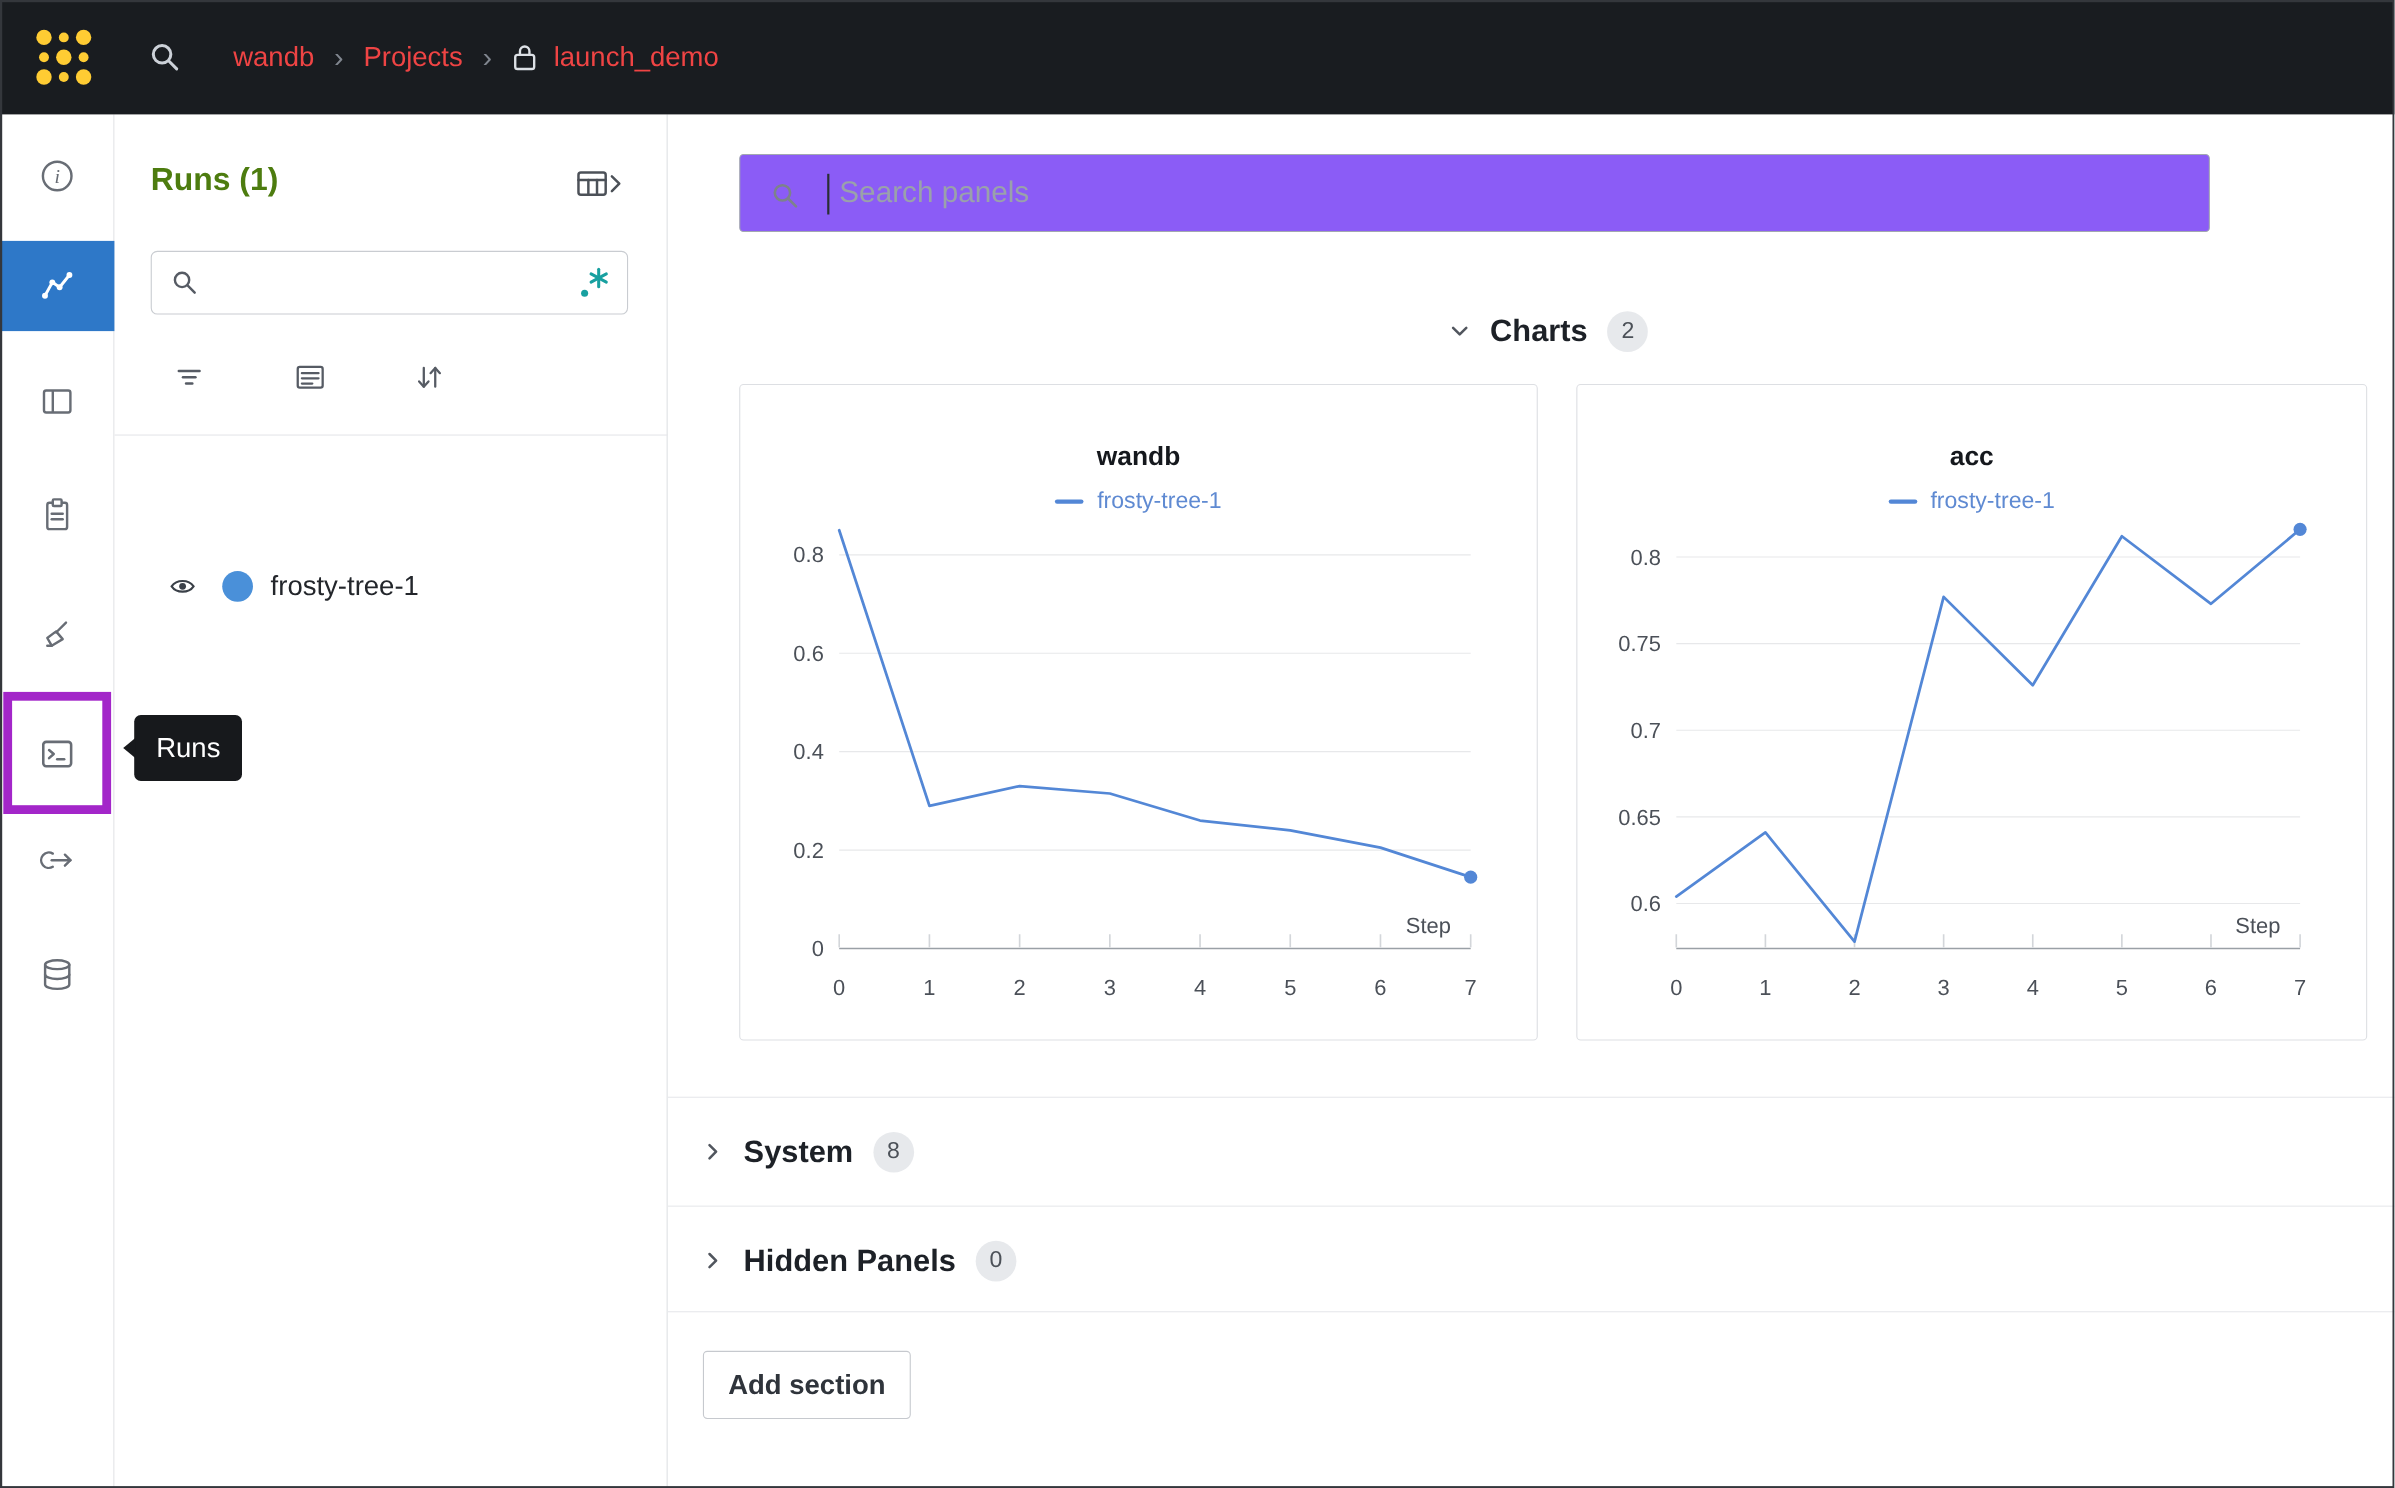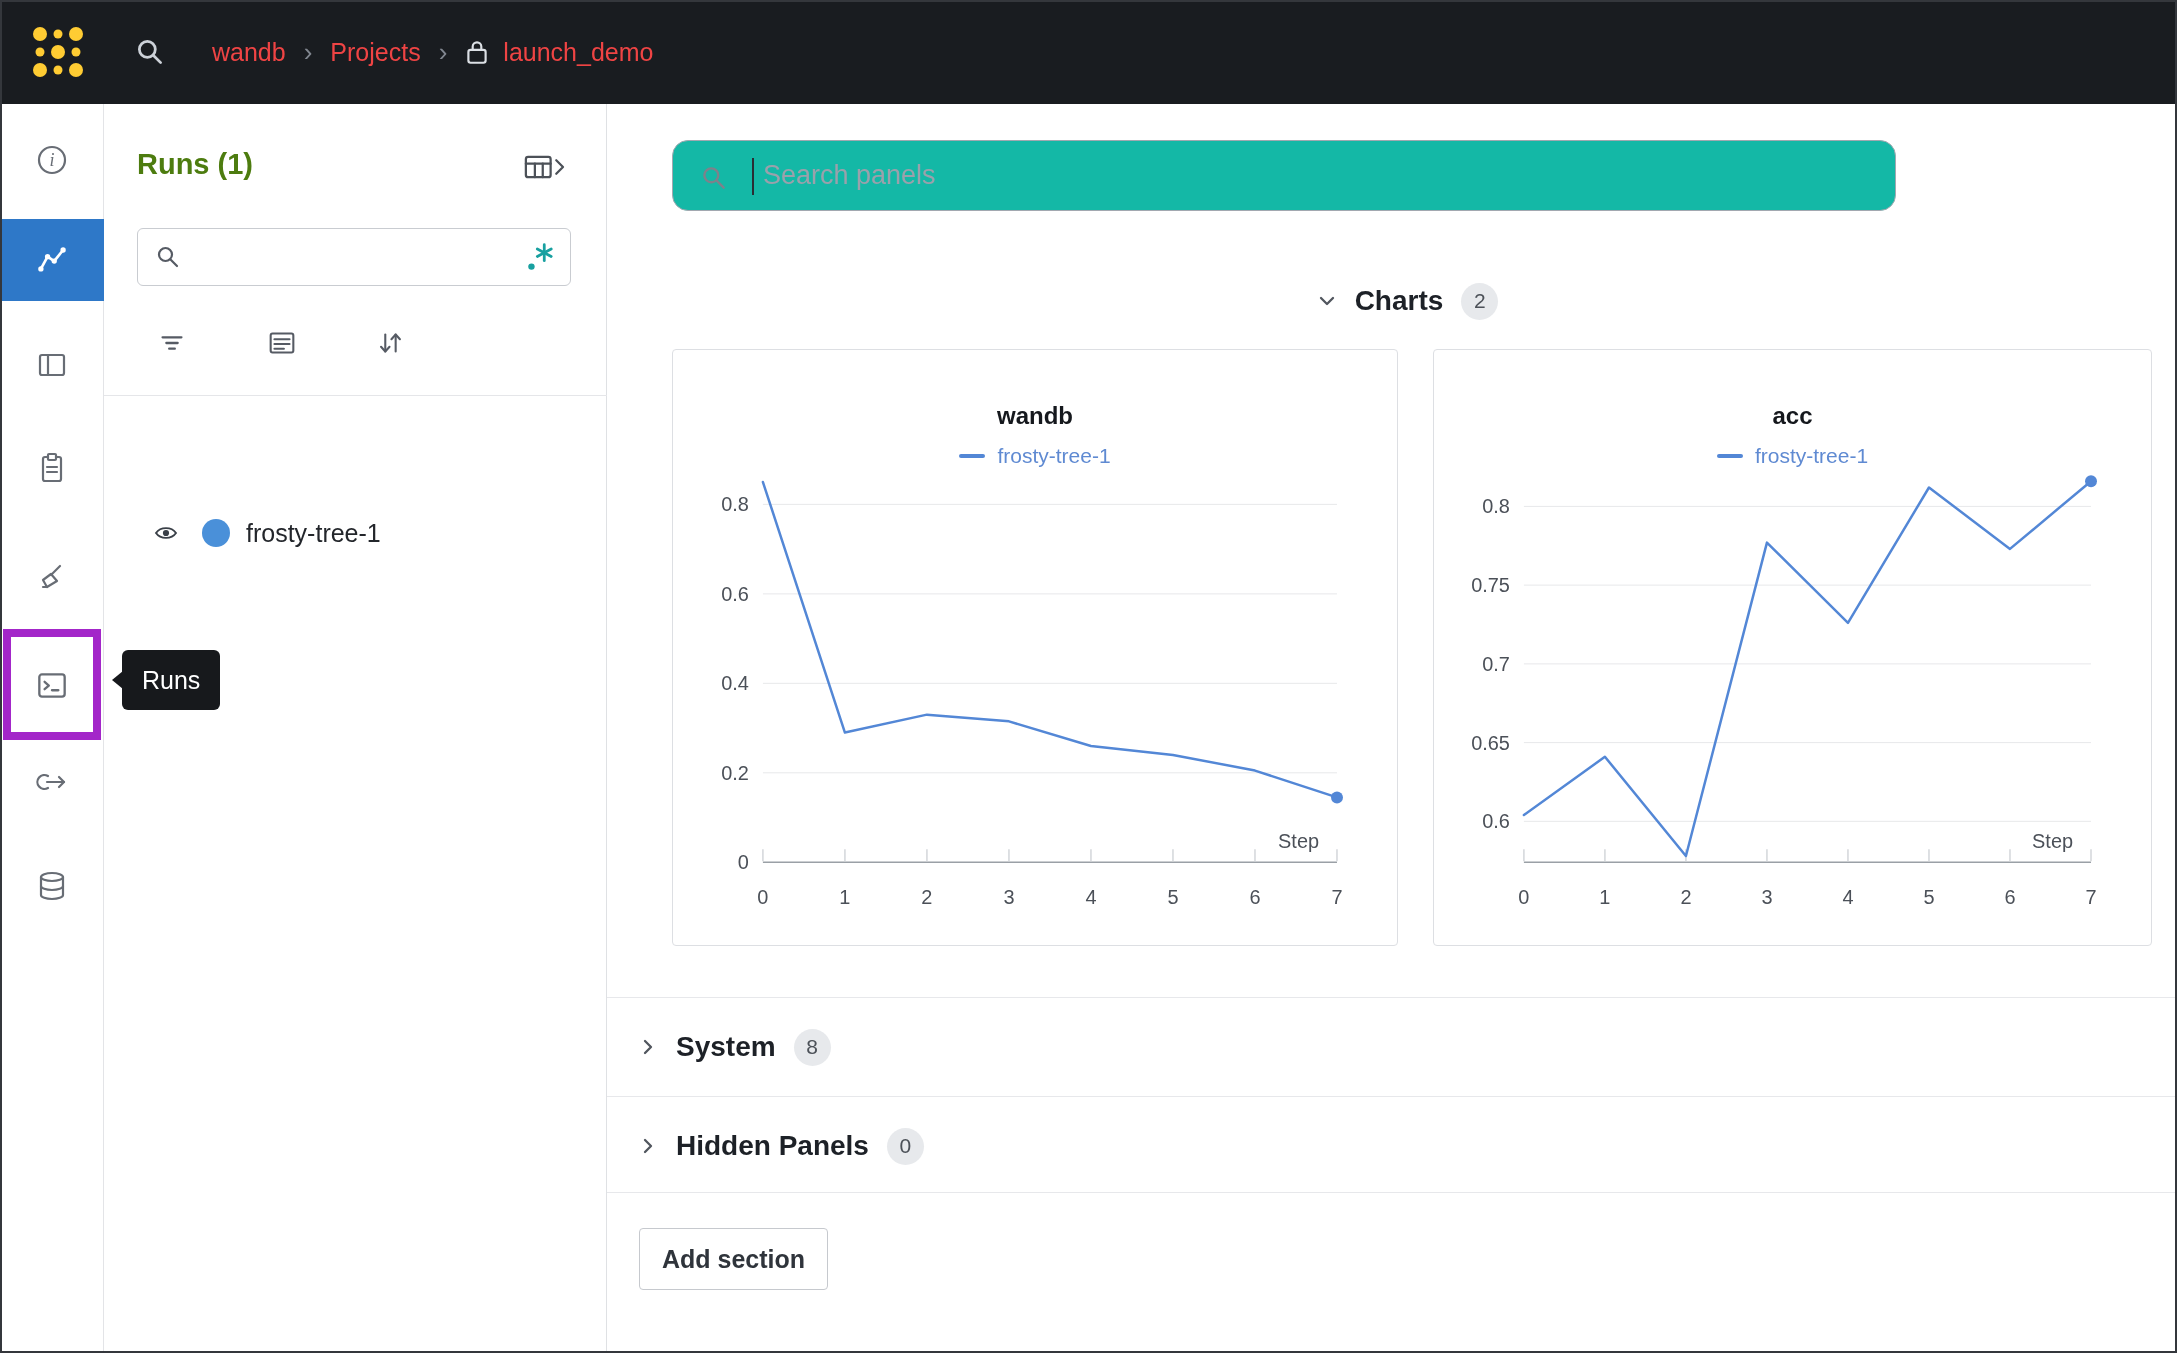--- a/index.html
+++ b/index.html
@@ -41,21 +41,21 @@
   .name-row { position:absolute; left:0; top:306px; width:502px; height:74px; background:#f4f5f7; display:flex; align-items:center; cursor:pointer; }
   .run-row { position:absolute; left:0; top:396px; width:502px; height:66px; display:flex; align-items:center; cursor:pointer; }
   .eye-btn { margin-left:44px; width:36px; height:32px; background:none; border:none; cursor:pointer; color:#3a4048; display:flex; align-items:center; justify-content:center; }
   .name-label { margin-left:20px; font-size:25px; font-weight:700; color:#23262b; }
   .name-suffix { margin-left:10px; font-size:25px; color:#90959e; }
   .run-dot { margin-left:18px; width:28px; height:28px; border-radius:50%; background:#4a90d9; flex:none; }
   .run-name { margin-left:16px; font-size:25px; color:#23262b; }
 
   
   .main { position:absolute; left:607px; top:104px; width:1570px; height:1249px; background:#ffffff; }
-  .panel-search { position:absolute; left:65px; top:36px; width:1224px; height:71px; border:1px solid #a2a8b0; border-radius:16px; background:#14b8a6; }
+  .panel-search { position:absolute; left:65px; top:36px; width:1337px; height:71px; border:1px solid #a2a8b0; border-radius:4px; background:#8b5cf6; }
   .panel-search .mag { position:absolute; left:26px; top:22px; color:#7d828b; }
   .panel-search .caret { position:absolute; left:79px; top:17px; width:2px; height:37px; background:#2a2e34; }
   .panel-search input { position:absolute; left:90px; top:0; width:1390px; height:69px; border:none; outline:none; font-size:27px; color:#2c3138; background:transparent; }
   .panel-search input::placeholder { color:#9aa1ab; }
 
   .section-head { position:absolute; left:0; width:1570px; height:62px; display:flex; align-items:center; cursor:pointer; }
   .section-head .chev { margin-left:29px; display:flex; color:#51565e; }
   .section-head .lbl { margin-left:16px; font-size:28px; font-weight:600; color:#1d2127; }
   .badge { margin-left:18px; width:37px; height:37px; border-radius:50%; background:#e7e9ec; color:#4c5158; font-size:21px; display:flex; align-items:center; justify-content:center; }
   .hdiv { position:absolute; left:0; width:1570px; height:1px; background:#e7e8eb; }

